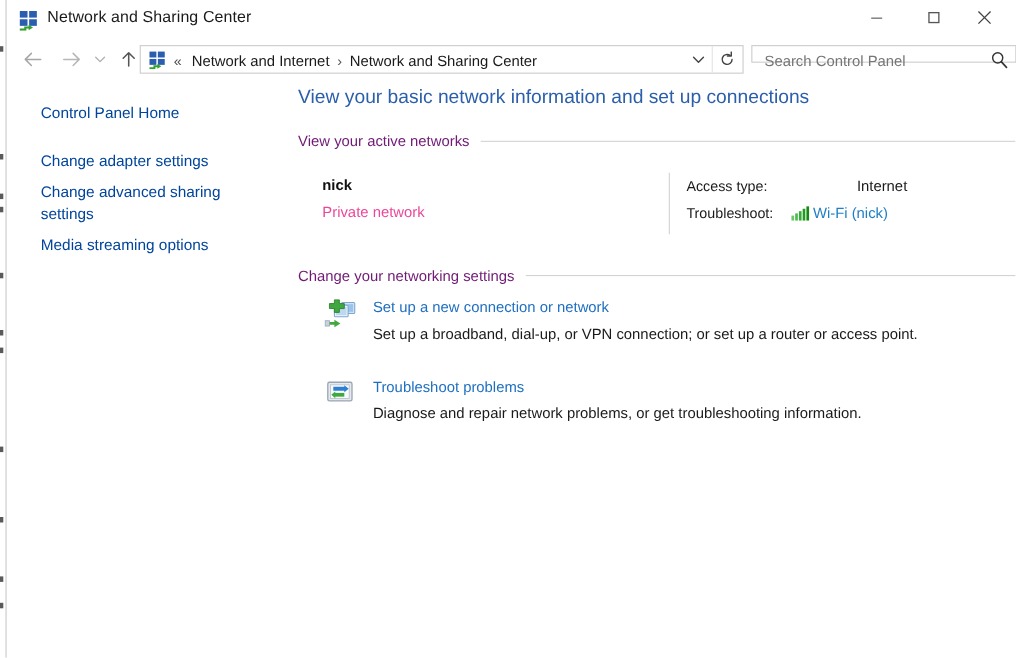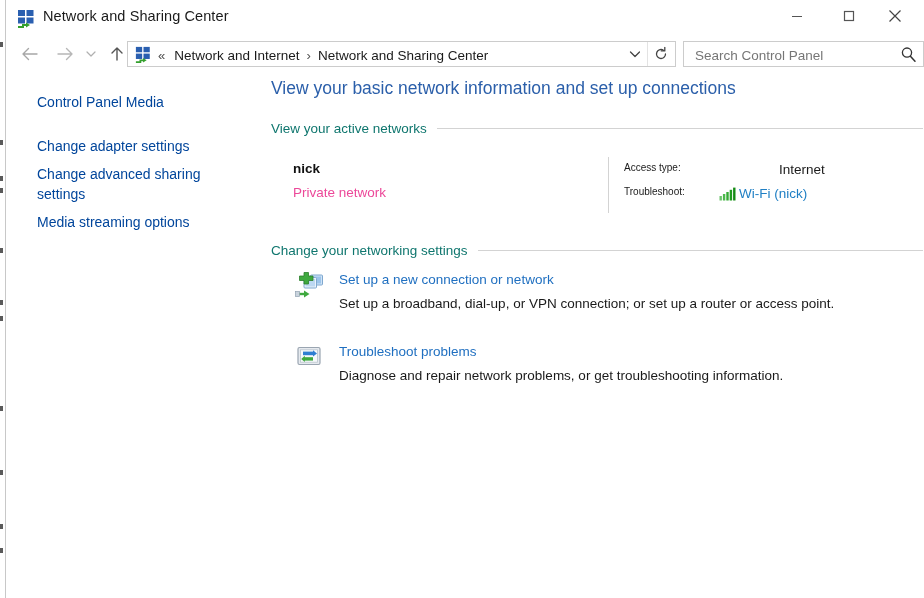--- a/index.html
+++ b/index.html
@@ -163,21 +163,21 @@
     border-left: 1px solid #e3e3e3;
     cursor: default;
   }
   .addr-refresh svg { position: absolute; left: 50%; top: 50%; transform: translate(-50%,-50%); }
 
   .searchbox {
     position: absolute;
     left: 676px;
     top: 5px;
     width: 241px;
-    height: 26px;
+    height: 16px;
     border: 1px solid #cccccc;
     background: #ffffff;
     box-sizing: border-box;
     padding-left: 40px;
   }
   .search-input {
     position: absolute;
     left: 9px;
     top: 0;
     right: 28px;
@@ -248,21 +248,21 @@
 
   .section-head {
     position: absolute;
     left: 16px;
     display: flex;
     align-items: center;
     width: 652px;
   }
   .section-head .label {
     font-size: 13.5px;
-    color: #0f766e;
+    color: #701a75;
     white-space: nowrap;
     padding-right: 10px;
   }
   .section-head .rule {
     flex: 1;
     height: 1px;
     background: #d3d3d3;
   }
   .sec-active { top: 49px; }
   .sec-change { top: 171px; }
@@ -294,21 +294,21 @@
   .net-type {
     position: absolute;
     left: 22px;
     top: 31px;
     font-size: 13.5px;
     color: #ec4899;
   }
   .net-detail-label {
     position: absolute;
     left: 353px;
-    font-size: 10px;
+    font-size: 13px;
     color: #1a1a1a;
     white-space: nowrap;
   }
   .net-detail-value {
     position: absolute;
     left: 460px;
     font-size: 13.5px;
     color: #1a1a1a;
     white-space: nowrap;
     margin-left: 48px;
@@ -484,21 +484,21 @@
           <circle cx="7" cy="6.6" r="4.6" fill="none" stroke="#333333" stroke-width="1.3"></circle>
           <path d="M10.4 10.2 L15 15.2" stroke="#333333" stroke-width="1.5" stroke-linecap="round"></path>
         </svg>
       </span>
     </div>
   </div>
 
   <div class="content">
 
     <div class="sidebar">
-      <div class="side-link side-home">Control Panel Media</div>
+      <div class="side-link side-home">Control Panel Home</div>
       <div class="side-link side-adapter">Change adapter settings</div>
       <div class="side-link side-advanced">Change advanced sharing settings</div>
       <div class="side-link side-media">Media streaming options</div>
     </div>
 
     <div class="main">
 
       <div class="page-heading">View your basic network information and set up connections</div>
 
       <div class="section-head sec-active">

